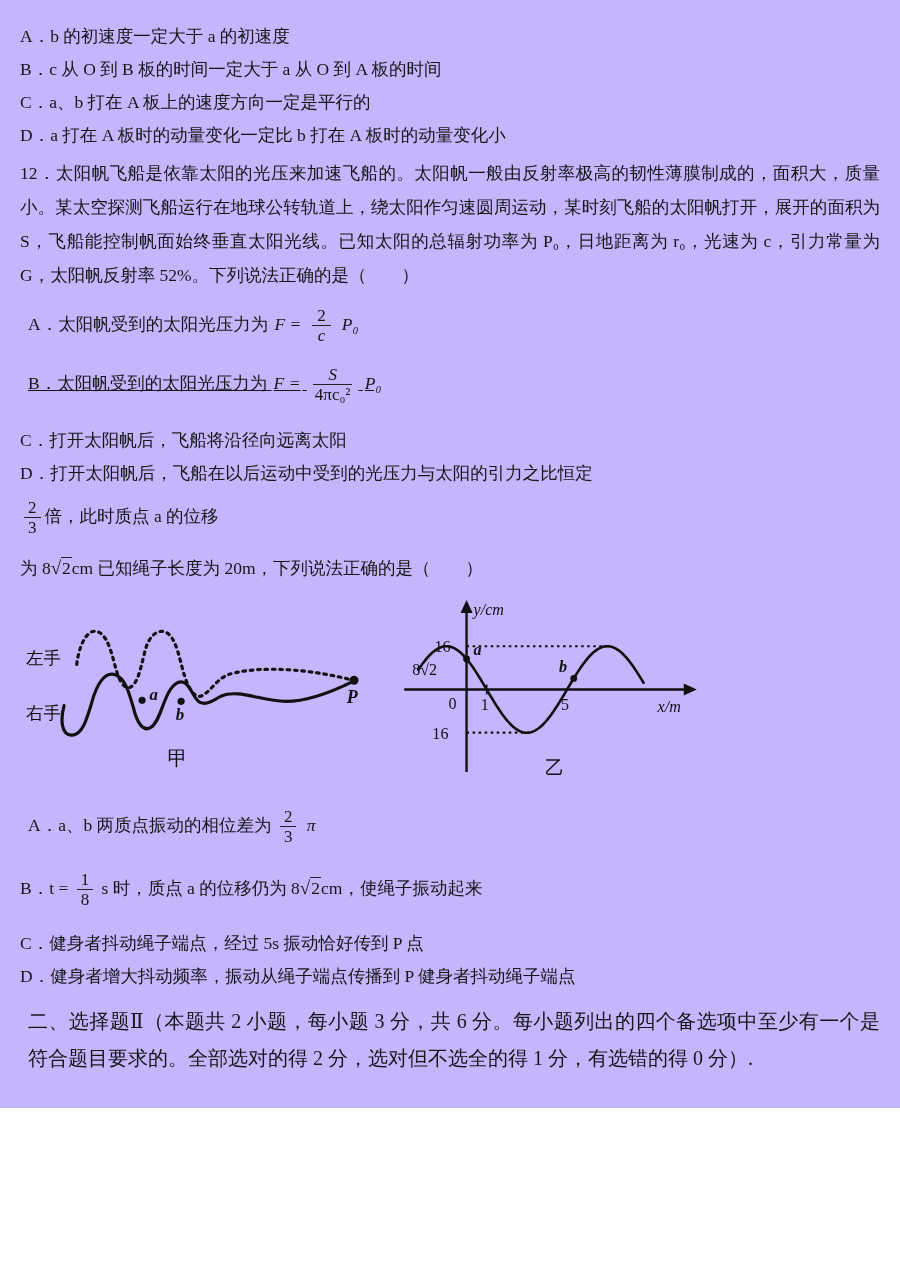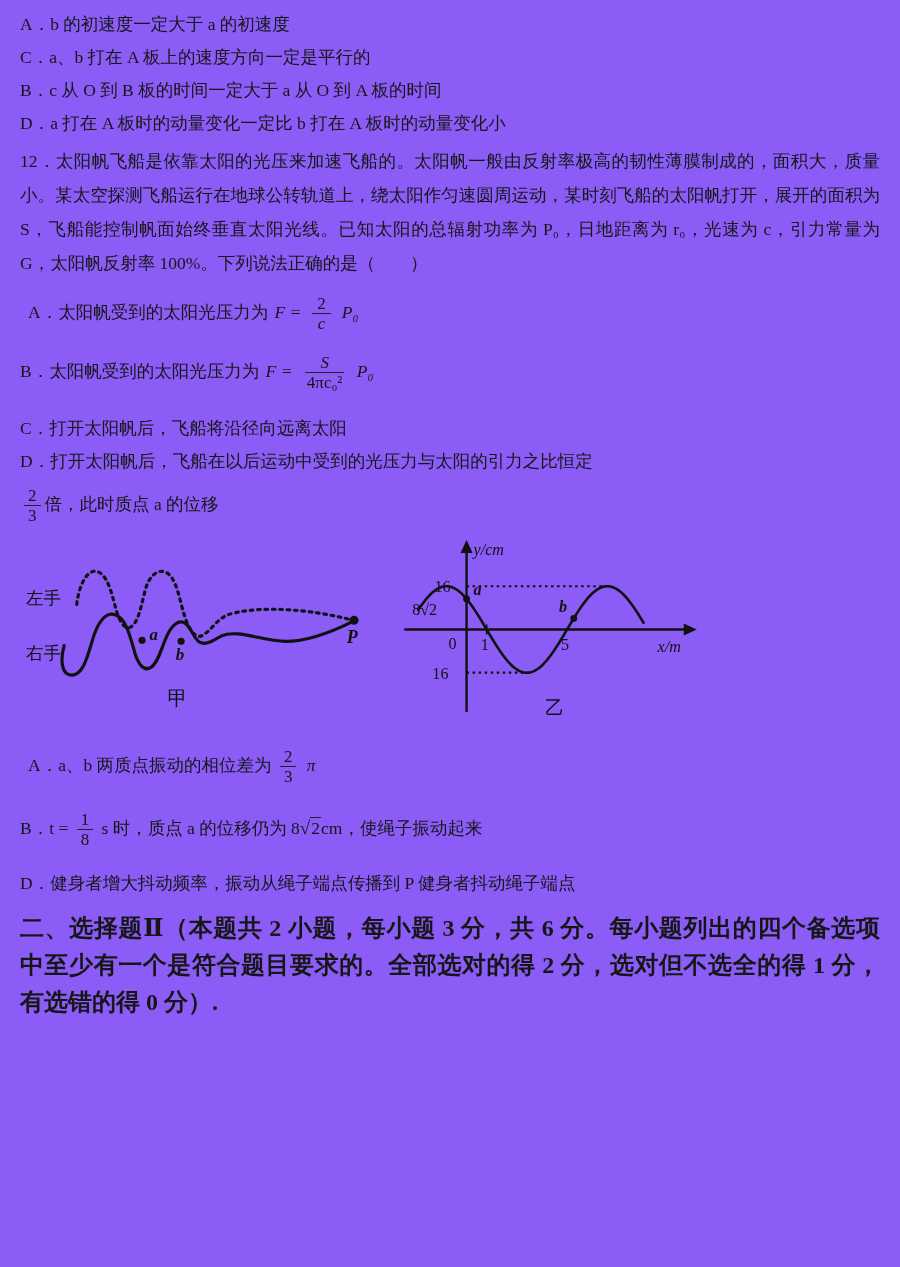--- a/index.html
+++ b/index.html
@@ -1,76 +1,79 @@
 <!DOCTYPE html>
 <html><head>
 <meta charset="utf-8">
 <style>
   * { box-sizing: border-box; }
   html,body { margin:0; padding:0; background:#ffffff; }
   .page {
     width: 900px;
-    height: 1267px;
-    padding: 8px 20px 0 20px;
+    height: 1108px;
+    padding: 20px 20px 0 20px;
     font-family: "Liberation Serif", "DejaVu Serif", serif;
     font-size: 17.5px;
     color: #161616;
     overflow: hidden;
-    background: #8b5cf6;
+    background: #c4b5fd;
   }
   .line  { margin:0; line-height:33px; white-space:nowrap; }
   .stem  { margin:4px 0 0 0; line-height:34px; text-align:justify; }
   .plain { margin:0; line-height:33px; }
   .opt-formula { margin:14px 8px; line-height:26px; }
   .frac {
     display:inline-block; text-align:center; vertical-align:middle;
     margin:0 4px; line-height:1.12; font-size:17px;
   }
   .frac .num { display:block; border-bottom:1.4px solid #222; padding:0 4px; }
   .frac .den { display:block; padding:0 4px; }
   .mvar { font-style:italic; margin:0 2px; }
   .sqrt { white-space:nowrap; }
   .sqrt .rsign { font-size:19px; }
   .sqrt .rad   { border-top:1.5px solid #222; padding:0 1px; }
   .figure-row { display:flex; align-items:flex-start; gap:26px; margin:14px 0 6px 4px; }
   .fig-label  { font-style:italic; font-weight:bold; }
-  .heading { font-weight:bold; font-size:24px; line-height:37px; text-align:justify; margin:10px 0 0 0; }
+  .heading { font-weight:normal; font-size:20px; line-height:37px; text-align:justify; margin:10px 0 0 8px; }
   svg text { font-family:"Liberation Serif","DejaVu Serif",serif; fill:#111; }
 </style>
 </head>
 <body>
 
 <div class="page">
 
   <p class="line">A．b 的初速度一定大于 a 的初速度</p>
+  <p class="line">B．c 从 O 到 B 板的时间一定大于 a 从 O 到 A 板的时间</p>
   <p class="line">C．a、b 打在 A 板上的速度方向一定是平行的</p>
-  <p class="line">B．c 从 O 到 B 板的时间一定大于 a 从 O 到 A 板的时间</p>
   <p class="line">D．a 打在 A 板时的动量变化一定比 b 打在 A 板时的动量变化小</p>
 
-  <p class="stem">12．太阳帆飞船是依靠太阳的光压来加速飞船的。太阳帆一般由反射率极高的韧性薄膜制成的，面积大，质量小。某太空探测飞船运行在地球公转轨道上，绕太阳作匀速圆周运动，某时刻飞船的太阳帆打开，展开的面积为 S，飞船能控制帆面始终垂直太阳光线。已知太阳的总辐射功率为 P₀，日地距离为 r₀，光速为 c，引力常量为 G，太阳帆反射率 100%。下列说法正确的是（　　）</p>
+  <p class="stem">12．太阳帆飞船是依靠太阳的光压来加速飞船的。太阳帆一般由反射率极高的韧性薄膜制成的，面积大，质量小。某太空探测飞船运行在地球公转轨道上，绕太阳作匀速圆周运动，某时刻飞船的太阳帆打开，展开的面积为 S，飞船能控制帆面始终垂直太阳光线。已知太阳的总辐射功率为 P₀，日地距离为 r₀，光速为 c，引力常量为 G，太阳帆反射率 52%。下列说法正确的是（　　）</p>
 
   <p class="opt-formula">
     <span>A．太阳帆受到的太阳光压力为</span>
     <span class="mvar">F =</span>
     <span class="frac"><span class="num">2</span><span class="den mvar">c</span></span>
     <span class="mvar">P₀</span>
   </p>
 
-  <p class="opt-formula" style="margin:20px 0;">
+  <p class="opt-formula" style="margin:20px 8px;text-decoration:underline;">
     <span>B．太阳帆受到的太阳光压力为</span>
     <span class="mvar">F =</span>
     <span class="frac"><span class="num mvar">S</span><span class="den">4πc₀²</span></span>
     <span class="mvar">P₀</span>
   </p>
 
   <p class="line">C．打开太阳帆后，飞船将沿径向远离太阳</p>
   <p class="line">D．打开太阳帆后，飞船在以后运动中受到的光压力与太阳的引力之比恒定</p>
 
   <p class="stem" style="margin-top:8px;">
     <span class="frac"><span class="num">2</span><span class="den">3</span></span><span>倍，此时质点 a 的位移</span>
+  </p>
+  <p class="plain" style="margin-top:14px;">
+    <span>为 8</span><span class="sqrt"><span class="rsign">√</span><span class="rad">2</span></span><span>cm 已知绳子长度为 20m，下列说法正确的是（　　）</span>
   </p>
 
   <div class="figure-row">
 
     <svg width="348" height="172" viewBox="0 0 330 163">
       <text x="2" y="62" font-size="16.5">左手</text>
       <text x="2" y="114" font-size="16.5">右手</text>
 
       <path d="M 50,62 C 53,38 63,26 72,32 C 81,38 84,56 88,69 C 92,82 98,88 104,81 C 110,74 112,58 116,45 C 121,31 131,27 138,34 C 145,41 148,59 152,72 C 156,85 162,96 170,91 C 178,86 183,76 193,72 C 212,65 258,63 312,77" fill="none" stroke="#111" stroke-width="3" stroke-dasharray="2.5 4.5" stroke-linecap="round"></path>
 
@@ -118,17 +121,18 @@
     <span class="frac"><span class="num">2</span><span class="den">3</span></span>
     <span class="mvar">π</span>
   </p>
 
   <p class="opt-formula" style="margin:24px 0 18px 0;">
     <span>B．t =</span>
     <span class="frac"><span class="num">1</span><span class="den">8</span></span>
     <span>s 时，质点 a 的位移仍为 8</span><span class="sqrt"><span class="rsign">√</span><span class="rad">2</span></span><span>cm，使绳子振动起来</span>
   </p>
 
+  <p class="line">C．健身者抖动绳子端点，经过 5s 振动恰好传到 P 点</p>
   <p class="line">D．健身者增大抖动频率，振动从绳子端点传播到 P 健身者抖动绳子端点</p>
 
   <p class="heading">二、选择题Ⅱ（本题共 2 小题，每小题 3 分，共 6 分。每小题列出的四个备选项中至少有一个是符合题目要求的。全部选对的得 2 分，选对但不选全的得 1 分，有选错的得 0 分）.</p>
 
 </div>
 
 </body></html>

